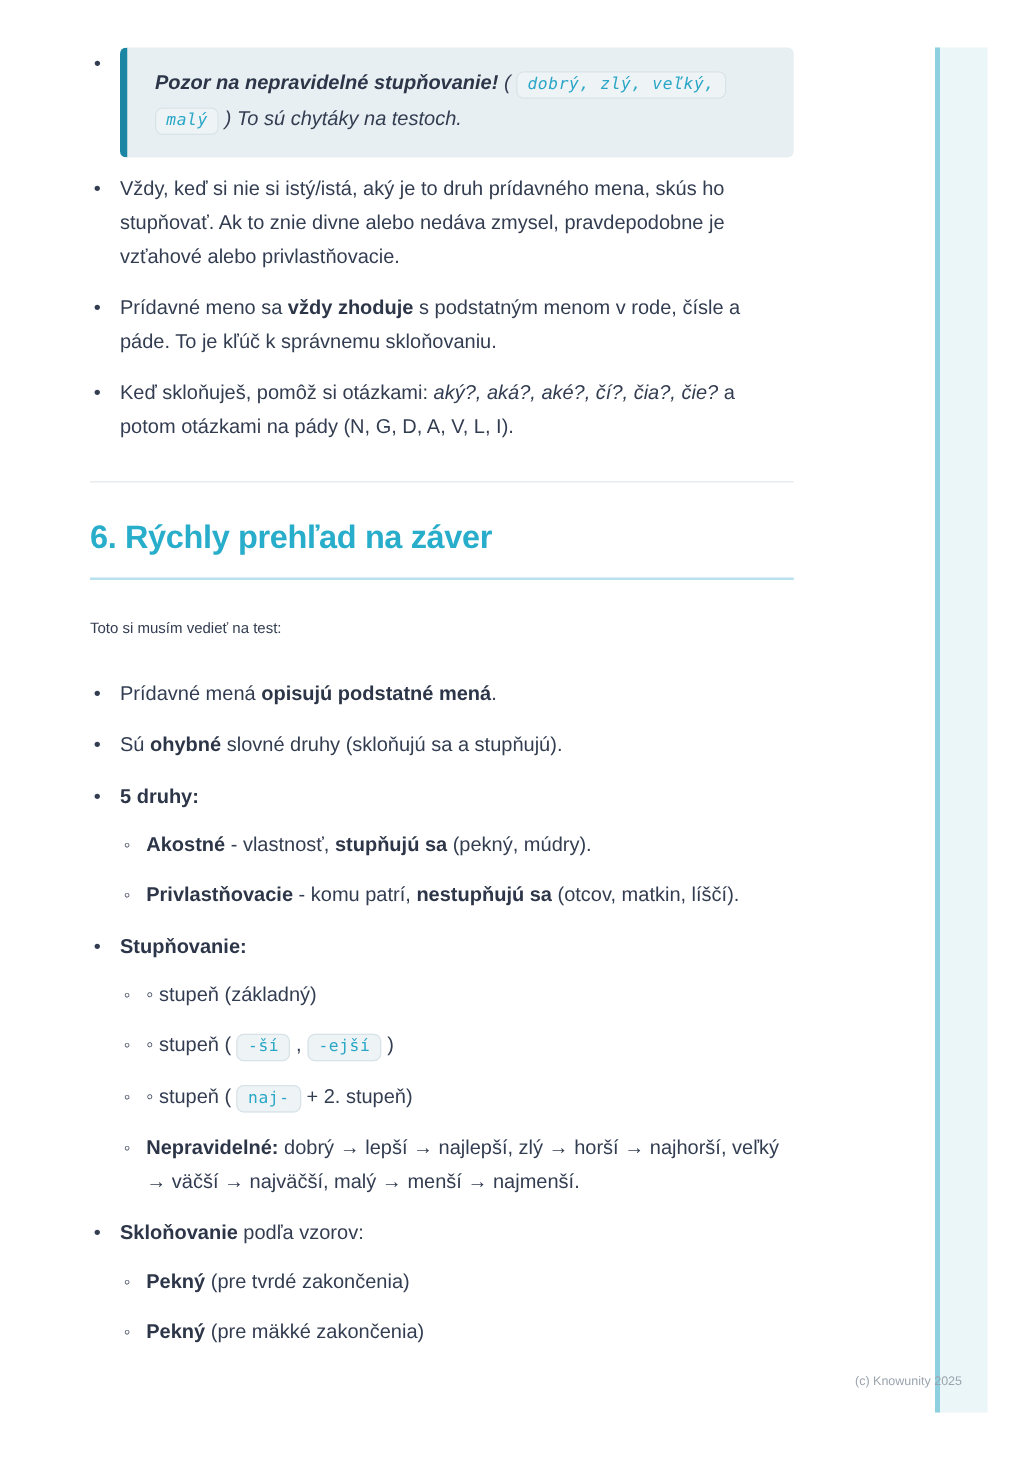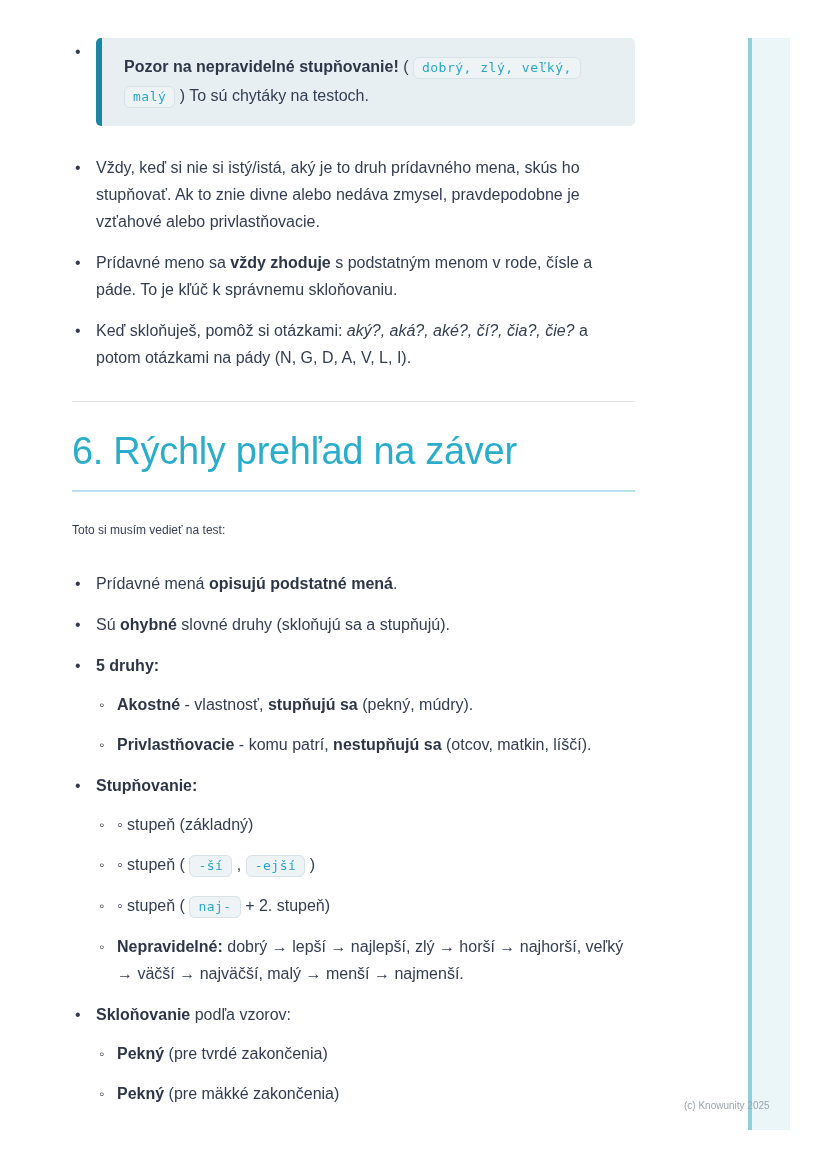--- a/index.html
+++ b/index.html
@@ -40,38 +40,38 @@
     font-family: "DejaVu Sans Mono", "Liberation Mono", monospace;
     font-size: 13px;
     letter-spacing: 0.5px;
     color: #2aa7c7;
     background: #eef3f6;
     border: 1px solid #d8e3e8;
     border-radius: 6px;
     padding: 2px 8px 3px;
     white-space: nowrap;
   }
-  .callout-li { margin-bottom: 28px; }
+  .callout-li { margin-bottom: 12px; font-style: italic; }
   .callout {
     background: #e7eff2;
     border-left: 6px solid #1b86a4;
     border-radius: 5px;
     padding: 15px 18px 15px 22px;
     font-size: 16px;
     line-height: 28px;
   }
   .divider {
     border: 0;
     border-top: 1px solid #e4e7ea;
     margin: 30px 0 0 0;
   }
   .section-heading {
     margin: 28px 0 0 0;
-    font-size: 38px;
-    font-weight: 400;
+    font-size: 26px;
+    font-weight: 700;
     letter-spacing: -0.3px;
     color: #28adcb;
     border-bottom: 2px solid #b7e1ef;
     padding-bottom: 17px;
   }
   .lead {
     margin: 25px 0 0 0;
     font-size: 12px;
     line-height: 26px;
   }

